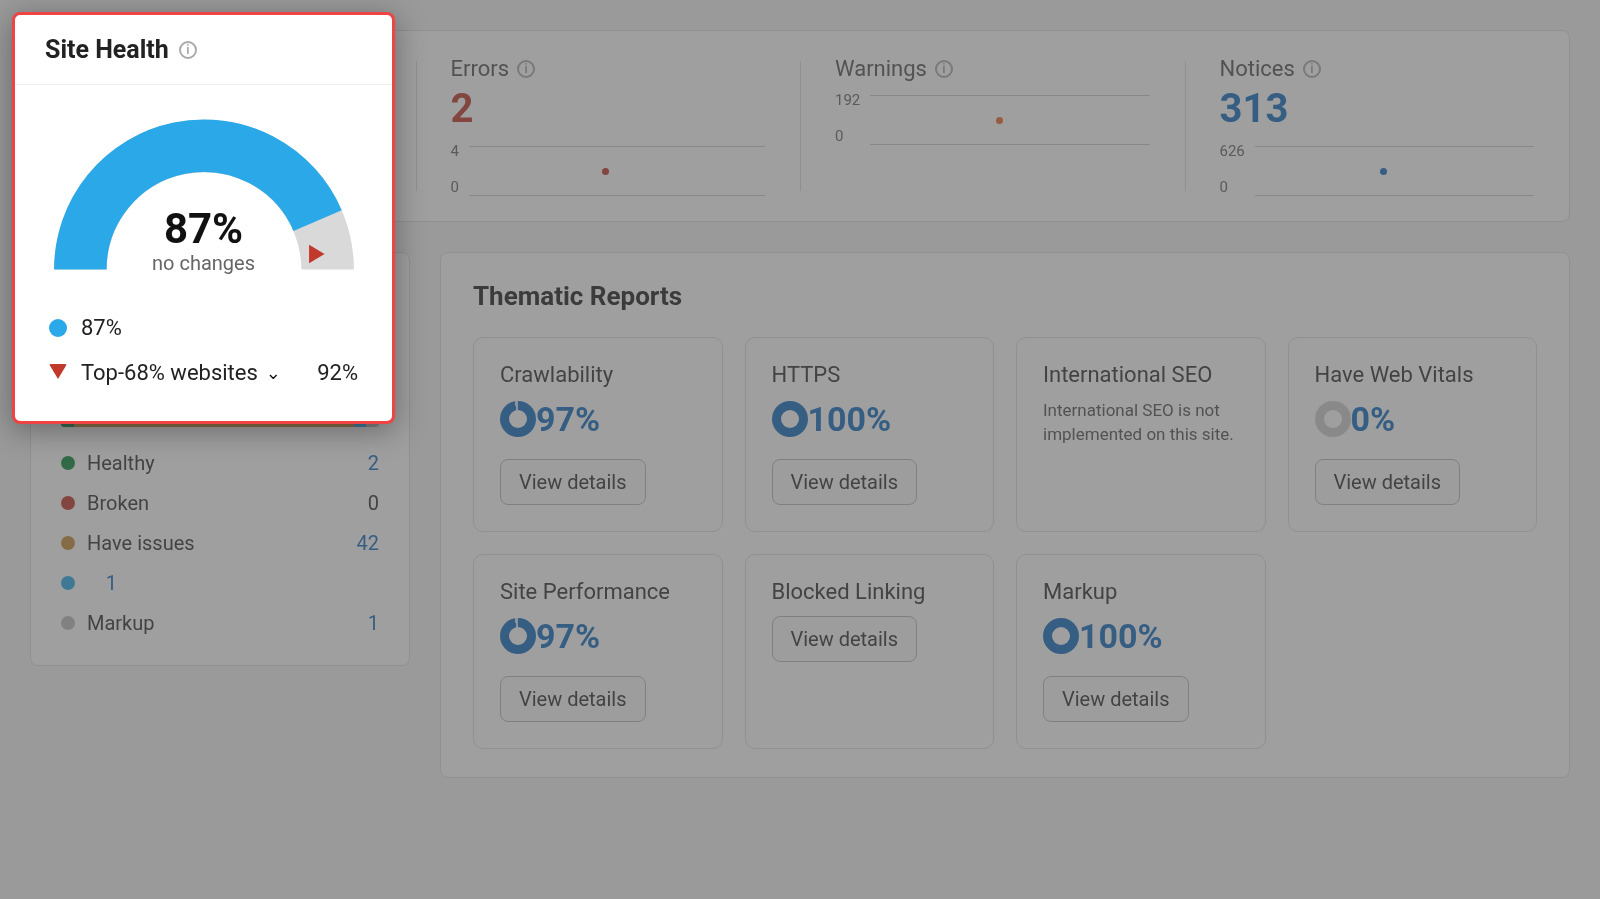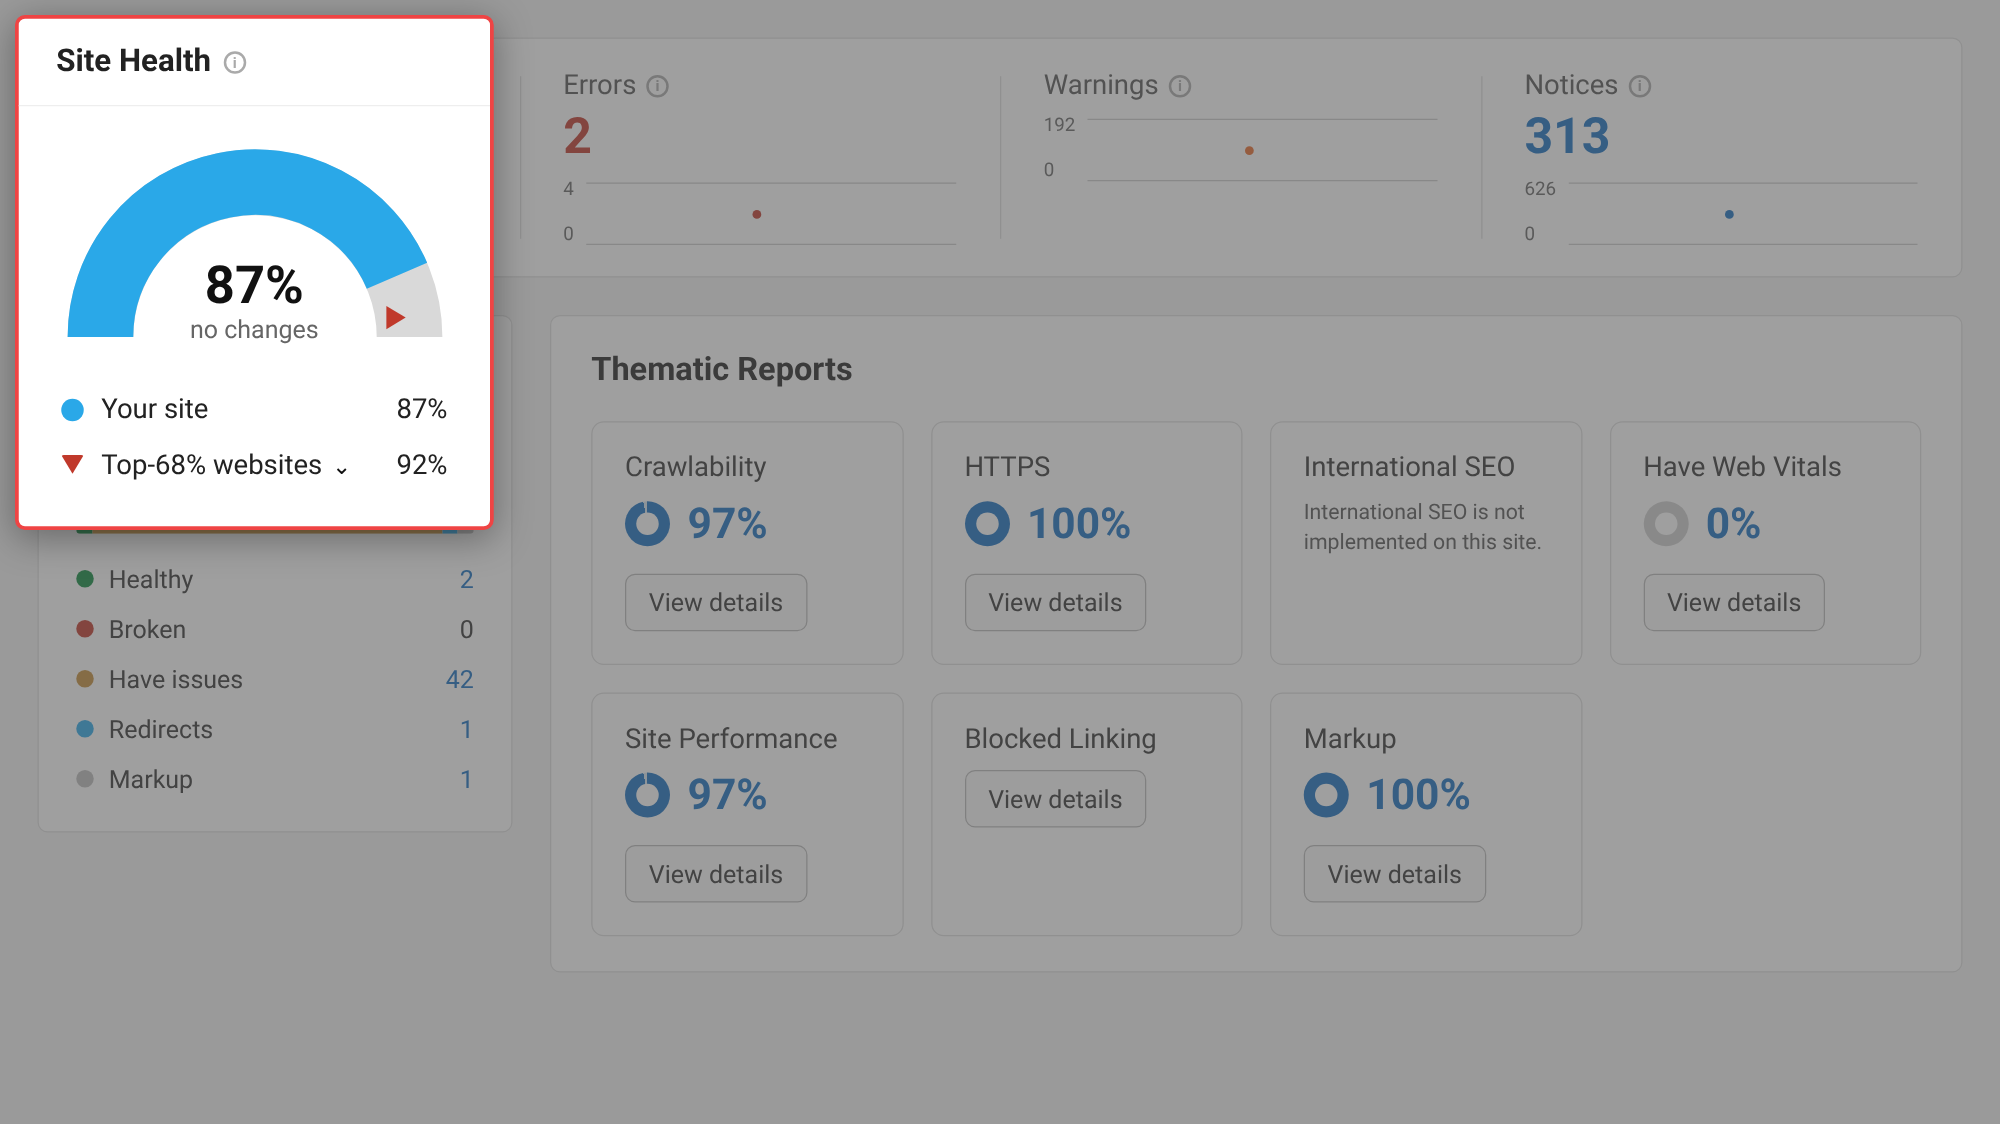--- a/index.html
+++ b/index.html
@@ -81,21 +81,21 @@
   .cp-row .nm{ flex:1;}
   .cp-row .vl{ color:#176fc1; min-width:30px; text-align:right;}
   .cp-row .vl.zero{ color:#333;}
 
   .right-col { flex:1;}
   .thematic { background:#fff; border:1px solid #ddd; border-radius:8px; padding:28px 32px;}
   .thematic h2 { font-size:26px; font-weight:700; color:#222; margin-bottom:26px;}
   .cards { display:grid; grid-template-columns: repeat(4, 1fr); gap:22px;}
   .card { border:1px solid #ddd; border-radius:10px; padding:24px 26px 26px;}
   .card-title { font-size:22px; color:#333; margin-bottom:12px;}
-  .card-val { display:flex; align-items:center; gap:14px; margin-bottom:20px;}
+  .card-val { display:flex; align-items:center; margin-bottom:20px;}
   .donut { width:36px; height:36px; border-radius:50%; position:relative; }
   .donut::after { content:""; position:absolute; inset:9px; background:#fff; border-radius:50%;}
   .card-pct { font-size:34px; font-weight:700; color:#176fc1;}
   .card-desc { font-size:17px; color:#555; line-height:1.4;}
   .view-btn {
     display:inline-block; padding:10px 18px; font-size:20px; color:#333;
     border:1px solid #bbb; border-radius:8px; background:#fafafa;
   }
 
   
@@ -213,21 +213,20 @@
                 <span class="nm">Broken</span>
                 <span class="vl zero">0</span>
               </div>
               <div class="cp-row">
                 <span class="swatch" style="background: rgb(197, 143, 59);"></span>
                 <span class="nm">Have issues</span>
                 <span class="vl">42</span>
               </div>
               <div class="cp-row">
                 <span class="swatch" style="background: rgb(42, 168, 232);"></span>
-                <span class="nm">Redirects</span>
                 <span class="vl">1</span>
               </div>
               <div class="cp-row">
                 <span class="swatch" style="background: rgb(189, 189, 189);"></span>
                 <span class="nm">Markup</span>
                 <span class="vl">1</span>
               </div>
             </div>
         </div>
       </div>
@@ -287,23 +286,20 @@
       </svg>
       <div class="gauge-center">
         <div class="gauge-pct">87%</div>
         <div class="gauge-sub">no changes</div>
       </div>
     </div>
   </div>
   <div class="pop-legend" id="pop-legend">
       <div class="pop-row">
         <span class="mk mk-circ"></span>
-        <span class="nm">
-          <span>Your site</span>
-        </span>
         <span class="vl">87%</span>
       </div>
       <div class="pop-row">
         <span class="mk mk-tri"></span>
         <span class="nm">
           <span>Top-68% websites</span>
           <span class="chev">⌄</span>
         </span>
         <span class="vl">92%</span>
       </div>

